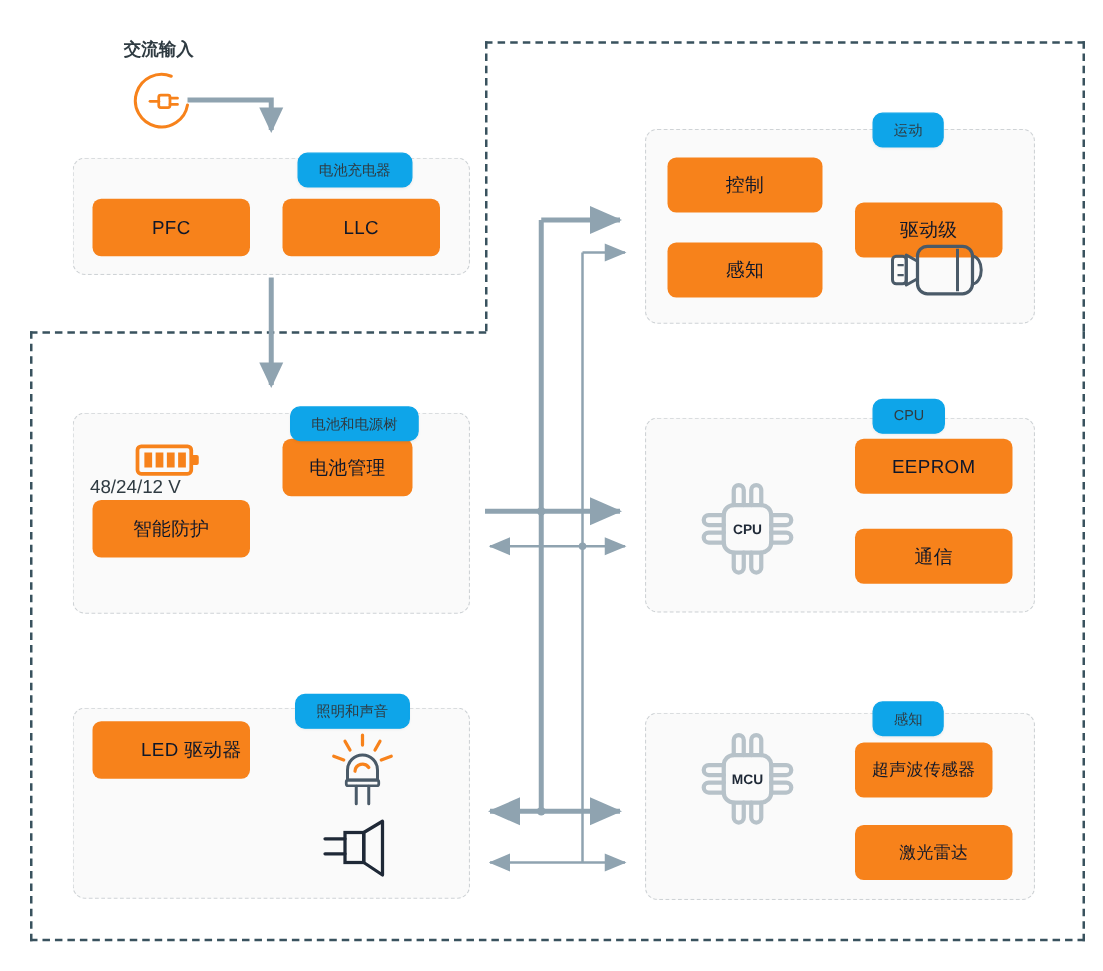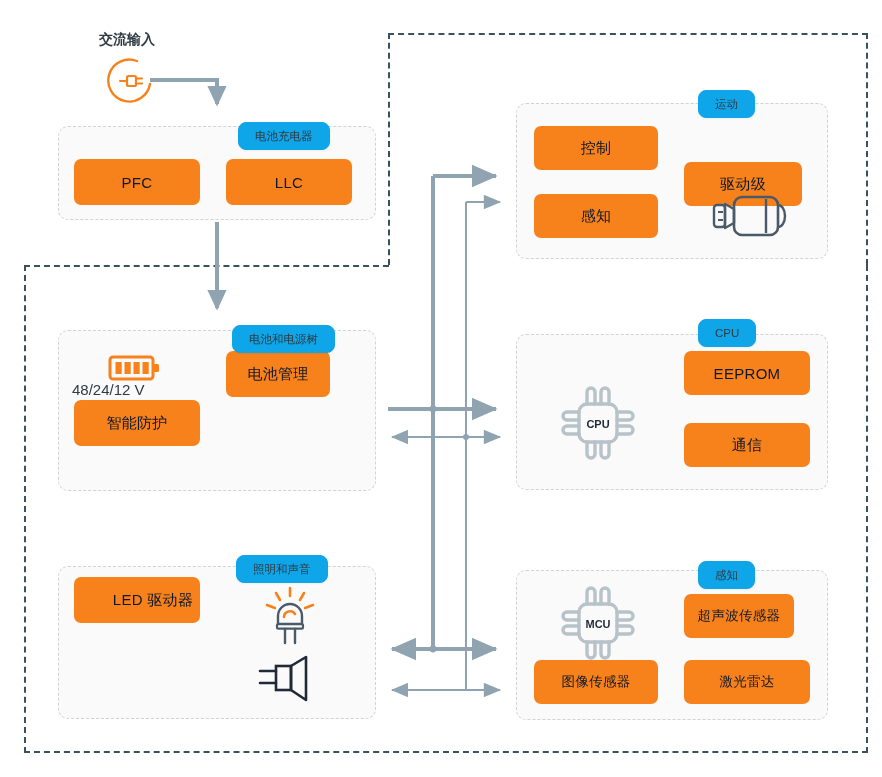--- a/index.html
+++ b/index.html
@@ -230,21 +230,20 @@
         <path d="M61,44 L73,44 a4,4 0 0 1 0,8 L61,52"></path>
       </g>
       <text x="42" y="45.5" text-anchor="middle" font-size="11" font-family="Liberation Sans, sans-serif" font-weight="bold" fill="#1f2937">CPU</text>
     </svg>
   </div>
 
   <div class="group" style="left:516px;top:570px;width:312px;height:150px;"></div>
   <div class="group-label" style="left:698px;top:561px;">感知</div>
 
   <div class="blk small" style="left:684px;top:594px;width:110px;height:44px;">超声波传感器</div>
-  <div class="blk small" style="left:534px;top:660px;width:124px;height:44px;">图像传感器</div>
   <div class="blk small" style="left:684px;top:660px;width:126px;height:44px;">激光雷达</div>
 
   <div class="ico" style="left:556px;top:582px;width:84px;height:82px;">
     <svg width="84" height="82" viewBox="0 0 84 82" xmlns="http://www.w3.org/2000/svg">
       <rect x="23" y="22" width="38" height="38" rx="8" stroke="#b7c2c9" stroke-width="3.4" fill="none"></rect>
       <g stroke="#b7c2c9" stroke-width="3.4" fill="none" stroke-linecap="round">
         <path d="M31,22 L31,10 a4,4 0 0 1 8,0 L39,22"></path>
         <path d="M45,22 L45,10 a4,4 0 0 1 8,0 L53,22"></path>
         <path d="M31,60 L31,72 a4,4 0 0 0 8,0 L39,60"></path>
         <path d="M45,60 L45,72 a4,4 0 0 0 8,0 L53,60"></path>

